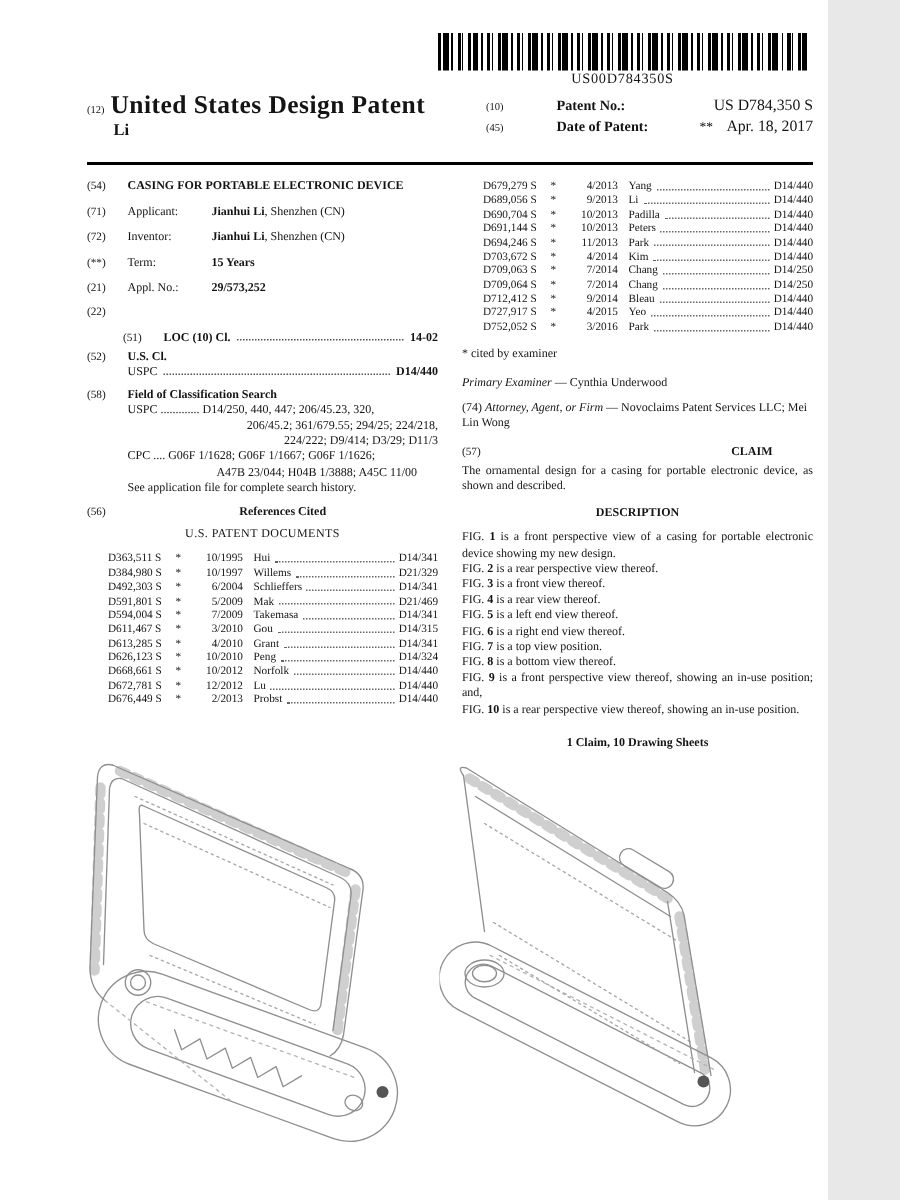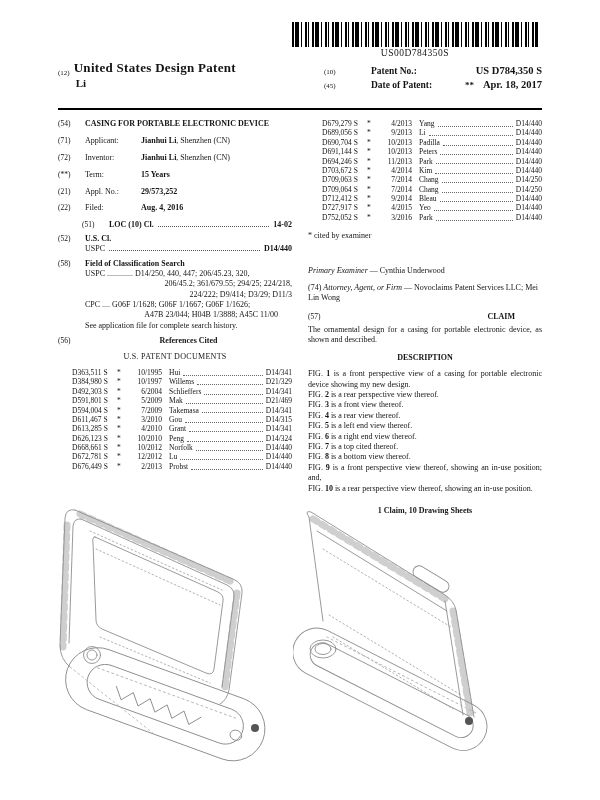--- a/index.html
+++ b/index.html
@@ -1,35 +1,35 @@
 <!DOCTYPE html>
 <html><head>
 <meta charset="utf-8">
 <style>
   * { margin:0; padding:0; box-sizing:border-box; }
   body { background:#e8e8e8; font-family:"Liberation Serif","DejaVu Serif",serif; }
-  .page { position:relative; width:600px; height:800px; background:#fff; color:#141414; overflow:hidden; }
+  .page { position:relative; width:552px; height:800px; background:#fff; color:#141414; overflow:hidden; }
 
   
   .barcode-area { position:absolute; left:292px; top:22px; width:246px; text-align:center; }
   .barcode { height:25px; width:100%;
     background:repeating-linear-gradient(90deg,#000 0 2px,#fff 2px 3px,#000 3px 7px,#fff 7px 9px,#000 9px 10px,#fff 10px 13px,#000 13px 15px,#fff 15px 16px,#000 16px 17px,#fff 17px 20px); }
   .barcode-text { font-size:9.5px; letter-spacing:.5px; margin-top:1px; }
 
   
   .header { position:absolute; left:58px; top:60px; width:484px; display:flex; justify-content:space-between; }
   .h-left { display:flex; align-items:flex-start; }
   .h-code { font-size:7px; margin-top:9px; margin-right:4px; }
-  .h-title { font-size:13px; font-weight:bold; letter-spacing:.3px; white-space:nowrap; }
+  .h-title { font-size:17px; font-weight:bold; letter-spacing:.3px; white-space:nowrap; }
   .h-surname { font-size:11px; font-weight:bold; margin-left:2px; margin-top:1px; }
   .h-right { width:218px; font-size:9px; margin-top:5px; }
   .h-row { display:flex; align-items:baseline; margin-bottom:3px; }
   .h-row .h-code2 { font-size:7px; width:17px; }
   .h-row .h-label { font-weight:bold; font-size:9.5px;margin-left:30px; }
-  .h-row .h-value { margin-left:auto; font-weight:bold; font-size:10.5px; white-space:nowrap; }
+  .h-row .h-value { margin-left:auto; font-weight:normal; font-size:10.5px; white-space:nowrap; }
   .h-stars { font-size:9px; margin-right:9px; }
   .header-rule { position:absolute; left:58px; top:108px; width:484px; border-top:2.5px solid #000; }
 
   
   .body { position:absolute; left:58px; top:119px; width:484px; display:flex; gap:16px; font-size:8px; line-height:1.3; }
   .col { width:234px; }
   .b { font-weight:bold; }
   .i { font-style:italic; }
   .frow { display:flex; margin-bottom:6.5px; }
   .fcode { width:27px; flex:none; font-size:7.5px; }
@@ -42,21 +42,21 @@
   .refs-sub { text-align:center; margin:5px 0 6px; letter-spacing:.3px; }
 
   .ref-row { display:flex; align-items:flex-end; font-size:7.5px; line-height:1.25; padding-left:14px; }
   .rr-num { width:45px; flex:none; white-space:nowrap; }
   .rr-star { width:10px; flex:none; }
   .rr-date { width:35px; flex:none; text-align:right; margin-right:7px; }
   .rr-name { flex:none; white-space:nowrap; }
   .rr-leader { flex:1; border-bottom:1px dotted #666; margin:0 3px 1.5px; min-width:6px; }
   .rr-cls { flex:none; white-space:nowrap; }
 
-  .note-cited { margin:9px 0 24px; }
+  .note-cited { margin:9px 0 8px; }
   .examiner-line { margin-bottom:7px; }
   .attorney-line { margin-bottom:8px; }
   .claim-head { display:flex; margin:2px 0 3px; }
   .claim-head .fcode { width:27px; }
   .claim-title { flex:1; text-align:right; font-weight:bold; margin-right:27px; }
   .claim-text { text-align:justify; margin-bottom:7px; }
   .desc-title { text-align:center; font-weight:bold; margin:3px 0 6px; }
   .fig-line { text-align:justify; }
   .sheets-line { text-align:center; font-weight:bold; margin-top:12px; }
 
@@ -122,21 +122,20 @@
         <div class="fbody"><span class="flabel">Term:</span><span class="b">15 Years</span></div>
       </div>
 
       <div class="frow">
         <span class="fcode">(21)</span>
         <div class="fbody"><span class="flabel">Appl. No.:</span><span class="b">29/573,252</span></div>
       </div>
 
       <div class="frow">
         <span class="fcode">(22)</span>
-        <div class="fbody"><span class="flabel">Filed:</span><span class="b">Aug. 4, 2016</span></div>
       </div>
 
       <div class="frow" style="margin-bottom:3px;padding-left:24px;">
         <span class="fcode">(51)</span>
         <div class="fbody">
           <div class="lrow">
               <span class="b">LOC (10) Cl.</span>
               <span class="leader"></span>
               <span class="b">14-02</span>
             </div>
@@ -402,21 +401,21 @@
           <div class="fig-line"><span>FIG.</span> <span class="b">2</span> <span>is a rear perspective view thereof.</span></div>
 
           <div class="fig-line"><span>FIG.</span> <span class="b">3</span> <span>is a front view thereof.</span></div>
 
           <div class="fig-line"><span>FIG.</span> <span class="b">4</span> <span>is a rear view thereof.</span></div>
 
           <div class="fig-line"><span>FIG.</span> <span class="b">5</span> <span>is a left end view thereof.</span></div>
 
           <div class="fig-line"><span>FIG.</span> <span class="b">6</span> <span>is a right end view thereof.</span></div>
 
-          <div class="fig-line"><span>FIG.</span> <span class="b">7</span> <span>is a top cited thereof.</span></div>
+          <div class="fig-line"><span>FIG.</span> <span class="b">7</span> <span>is a top view position.</span></div>
 
           <div class="fig-line"><span>FIG.</span> <span class="b">8</span> <span>is a bottom view thereof.</span></div>
 
           <div class="fig-line"><span>FIG.</span> <span class="b">9</span> <span>is a front perspective view thereof, showing an in-use position; and,</span></div>
 
           <div class="fig-line"><span>FIG.</span> <span class="b">10</span> <span>is a rear perspective view thereof, showing an in-use position.</span></div>
         </div>
 
       <div class="sheets-line">1 Claim, 10 Drawing Sheets</div>
     </div>

